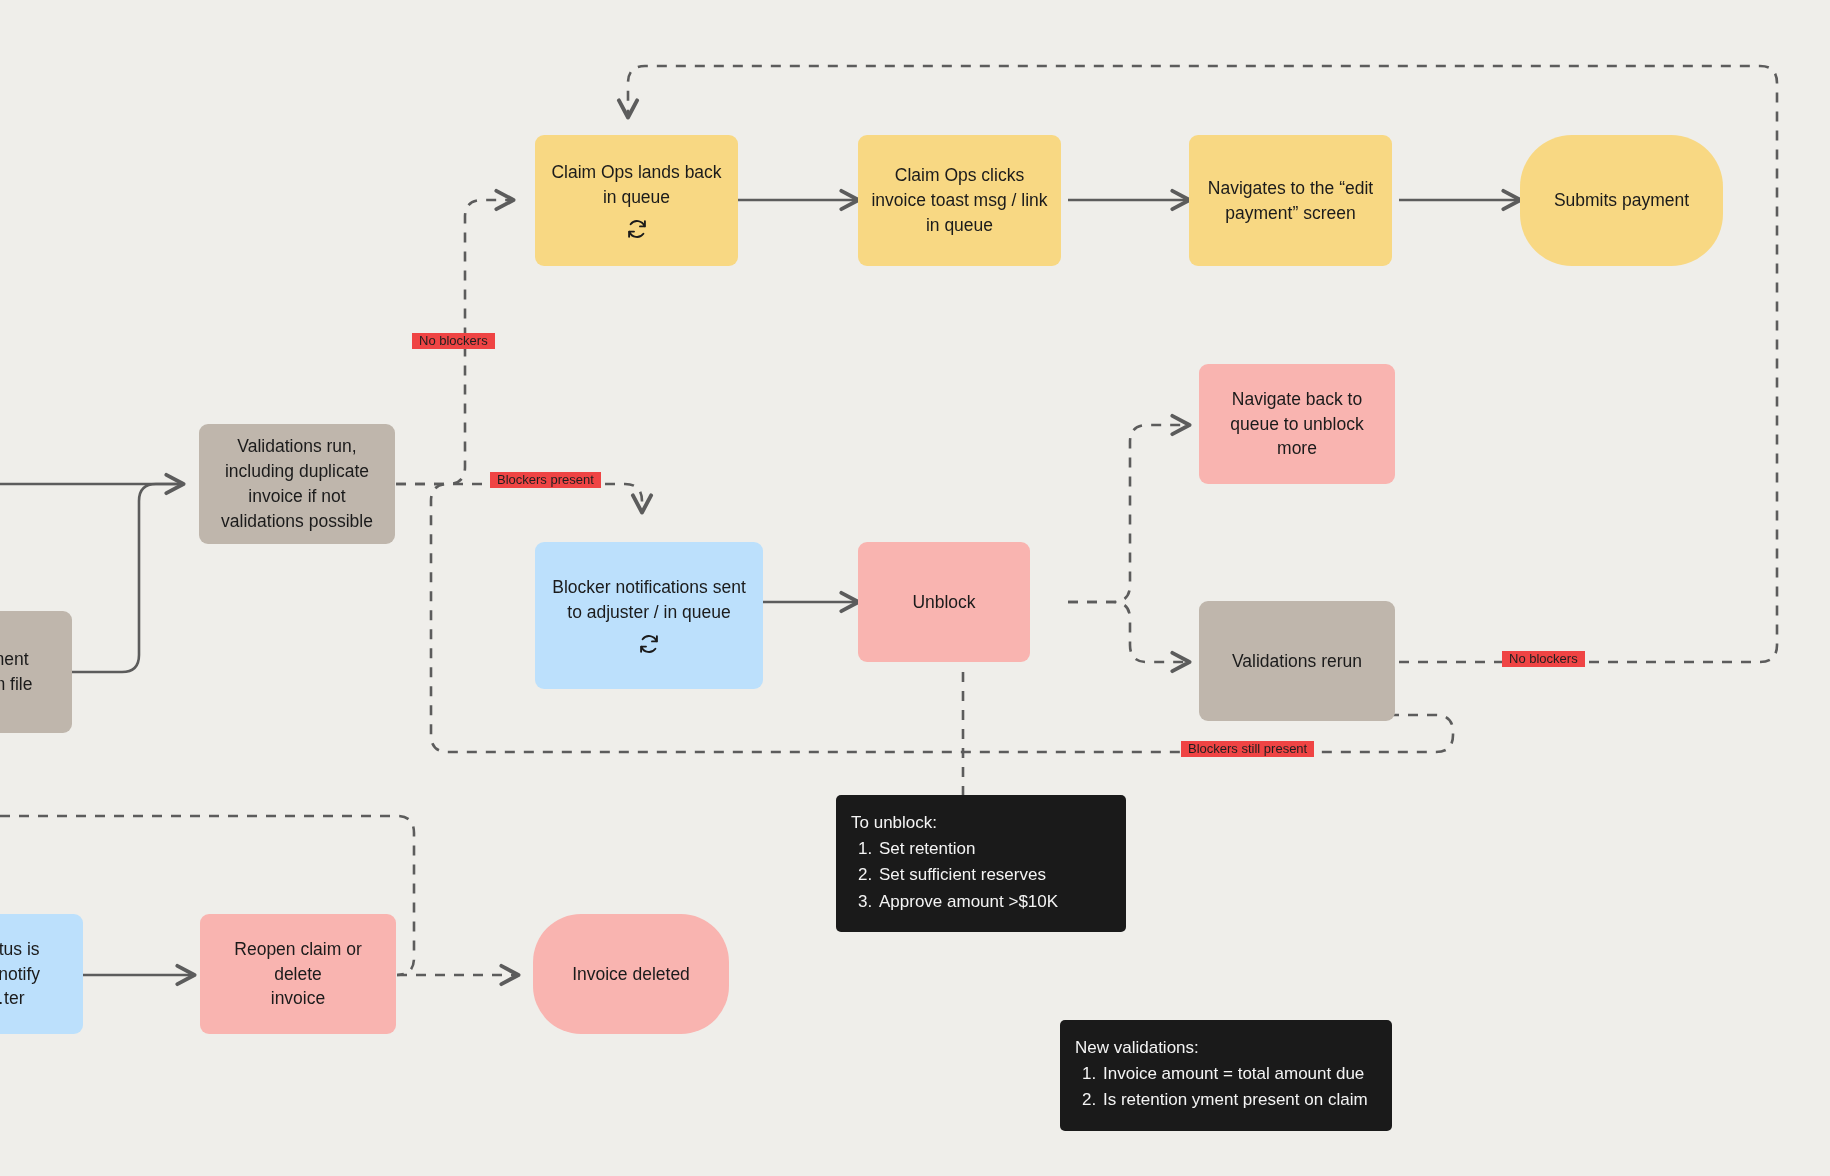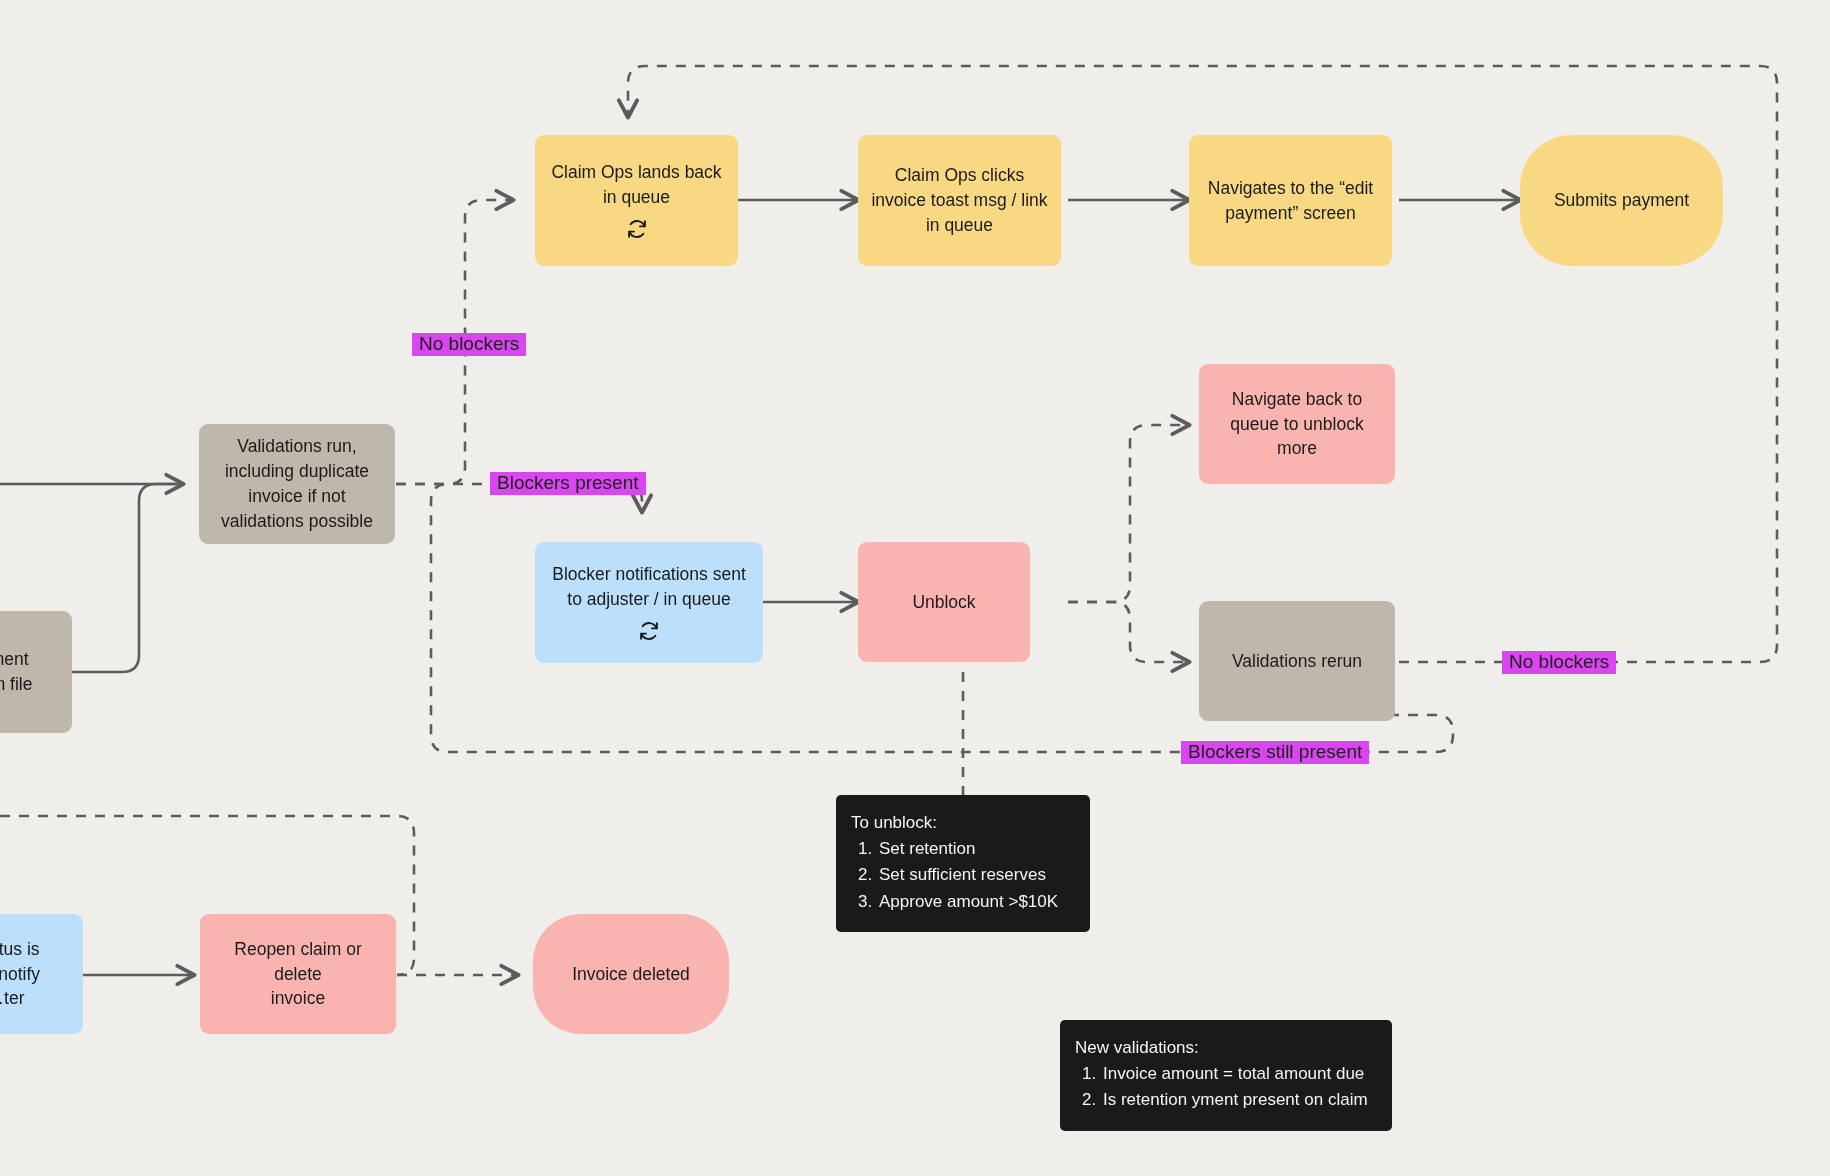--- a/index.html
+++ b/index.html
@@ -54,23 +54,23 @@
   }
   .note .note-title { display: block; }
   .note ol {
     margin: 0;
     padding-left: 26px;
     list-style-position: outside;
   }
   .note ol li { padding-left: 2px; }
   .edge-label {
     position: absolute;
-    font-size: 19px;
+    font-size: 13px;
     color: #1f1f1f;
-    background: #d946ef;
+    background: #ef4444;
     padding: 0 7px;
     white-space: nowrap;
     line-height: 1.2;
   }
 </style>
 </head>
 <body>
 
 <div id="canvas">
 
@@ -152,21 +152,21 @@
 including duplicate
 invoice if not
 validations possible</span>
   </div>
 
   <div class="node" style="left:-80px; top:611px; width:152px; height:122px; background:#bfb6ac;">
     <span class="label">…yment
 …aim file</span>
   </div>
 
-  <div class="node" style="left:535px; top:542px; width:228px; height:121px; background:#bce0fc;justify-content:center;">
+  <div class="node" style="left:535px; top:542px; width:228px; height:147px; background:#bce0fc;justify-content:center;">
     <span class="label">Blocker notifications sent
 to adjuster / in queue</span>
     <span class="cycle-icon">
       <svg width="24" height="24" viewBox="0 0 24 24" fill="none" stroke="#1b1b1b" stroke-width="1.9" stroke-linecap="round" stroke-linejoin="round">
         <path d="M19.5 9.2A8 8 0 0 0 5.6 7.2"></path>
         <path d="M4.5 14.8A8 8 0 0 0 18.4 16.8"></path>
         <polyline points="19.9,4.3 19.9,9.4 15,9.4"></polyline>
         <polyline points="4.1,19.7 4.1,14.6 9,14.6"></polyline>
       </svg>
     </span>
@@ -206,21 +206,21 @@
   <div class="edge-label" style="left:490px; top:472px;">
     <span>Blockers present</span>
   </div>
   <div class="edge-label" style="left:1502px; top:651px;">
     <span>No blockers</span>
   </div>
   <div class="edge-label" style="left:1181px; top:741px;">
     <span>Blockers still present</span>
   </div>
 
-  <div class="note" style="left:836px; top:795px; width:254px;">
+  <div class="note" style="left:836px; top:795px; width:290px;">
     <span class="note-title">To unblock:</span>
     <ol>
       <li>Set retention</li>
       <li>Set sufficient reserves</li>
       <li>Approve amount &gt;$10K</li>
     </ol>
   </div>
 
   <div class="note" style="left:1060px; top:1020px; width:332px;">
     <span class="note-title">New validations:</span>

